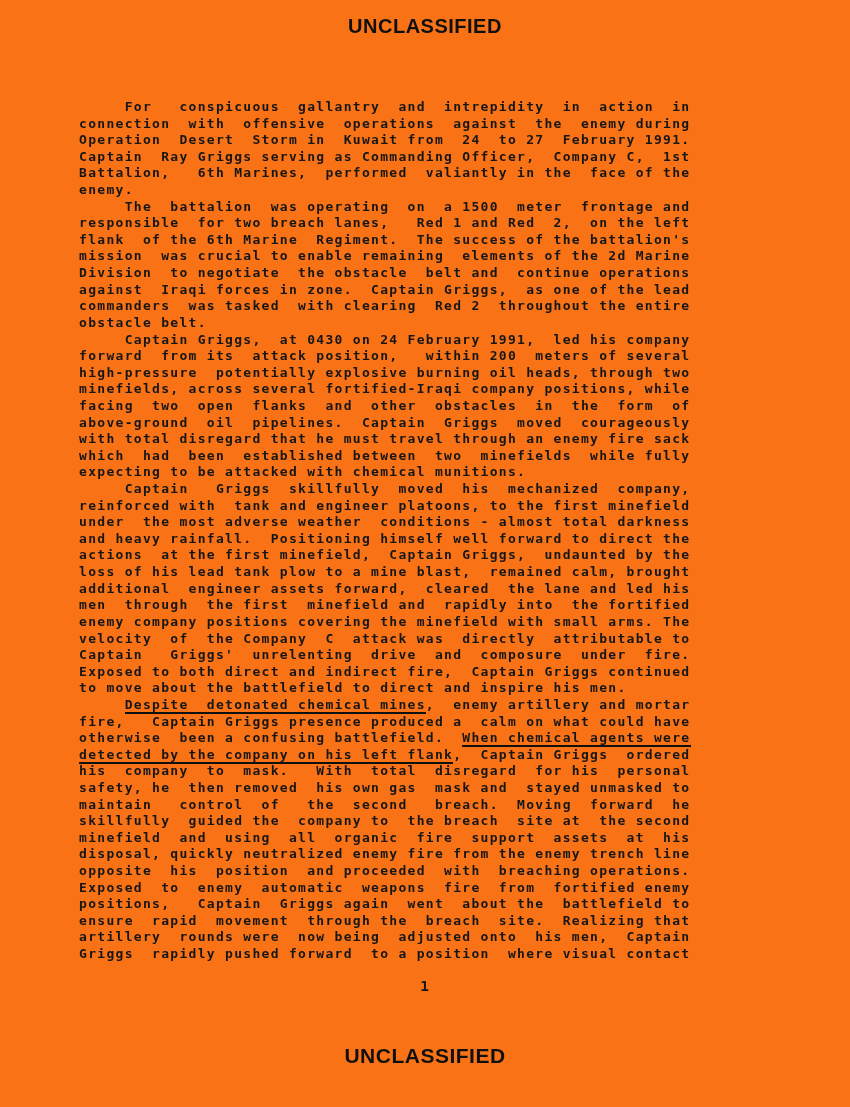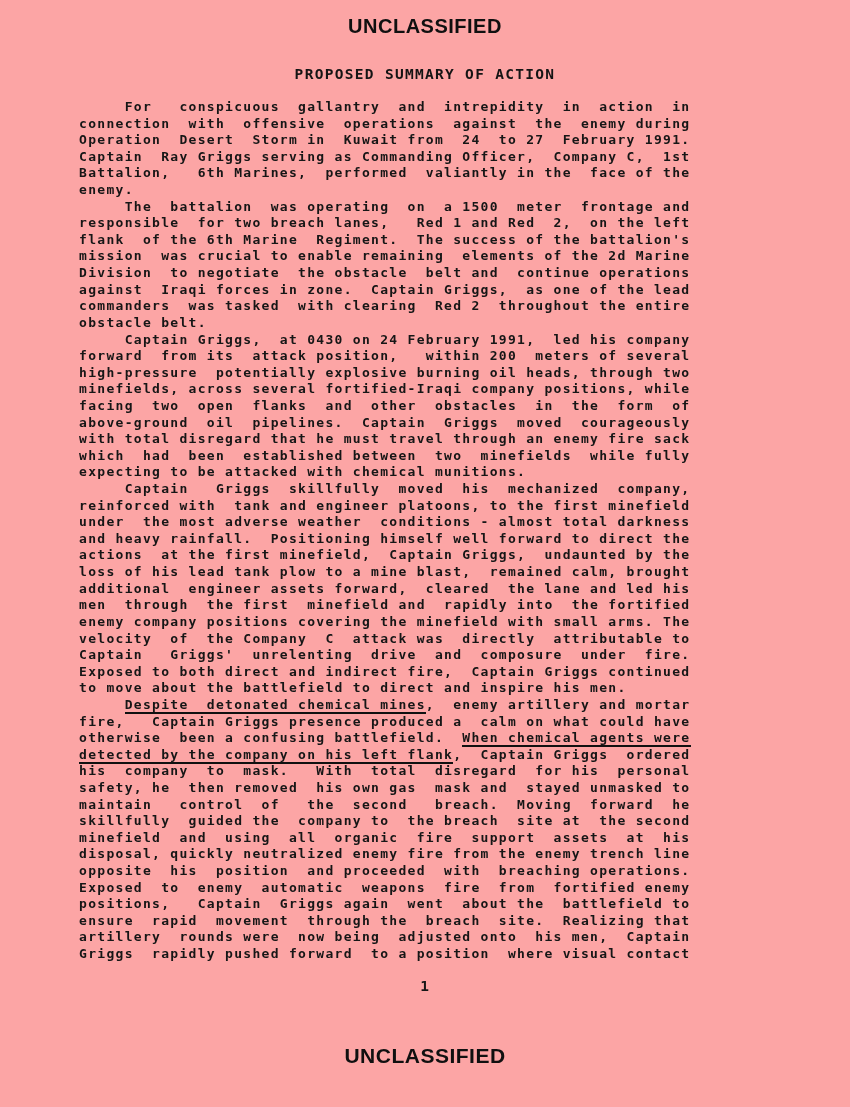--- a/index.html
+++ b/index.html
@@ -4,21 +4,21 @@
 <style>
   html, body {
     margin: 0;
     padding: 0;
     background: #e8e8e8;
   }
   .page {
     position: relative;
     width: 850px;
     height: 1107px;
-    background: #fca5a5;
+    background: #f97316;
     color: #161616;
     overflow: hidden;
   }
   .classification {
     position: absolute;
     left: 0;
     width: 100%;
     text-align: center;
     font-family: "Liberation Sans", sans-serif;
     font-weight: 700;
@@ -69,20 +69,19 @@
     letter-spacing: 1px;
     color: #161616;
   }
 </style>
 </head>
 <body>
 
 <div class="page">
   <div class="classification top">UNCLASSIFIED</div>
 
-  <div class="doc-title">PROPOSED SUMMARY OF ACTION</div>
 
   <div class="doc-body" id="doc-body"><div class="paragraph"><div class="line"><span>     For   conspicuous  gallantry  and  intrepidity  in  action  in</span></div><div class="line"><span>connection  with  offensive  operations  against  the  enemy during</span></div><div class="line"><span>Operation  Desert  Storm in  Kuwait from  24  to 27  February 1991.</span></div><div class="line"><span>Captain  Ray Griggs serving as Commanding Officer,  Company C,  1st</span></div><div class="line"><span>Battalion,   6th Marines,  performed  valiantly in the  face of the</span></div><div class="line"><span>enemy.</span></div></div><div class="paragraph"><div class="line"><span>     The  battalion  was operating  on  a 1500  meter  frontage and</span></div><div class="line"><span>responsible  for two breach lanes,   Red 1 and Red  2,  on the left</span></div><div class="line"><span>flank  of the 6th Marine  Regiment.  The success of the battalion's</span></div><div class="line"><span>mission  was crucial to enable remaining  elements of the 2d Marine</span></div><div class="line"><span>Division  to negotiate  the obstacle  belt and  continue operations</span></div><div class="line"><span>against  Iraqi forces in zone.  Captain Griggs,  as one of the lead</span></div><div class="line"><span>commanders  was tasked  with clearing  Red 2  throughout the entire</span></div><div class="line"><span>obstacle belt.</span></div></div><div class="paragraph"><div class="line"><span>     Captain Griggs,  at 0430 on 24 February 1991,  led his company</span></div><div class="line"><span>forward  from its  attack position,   within 200  meters of several</span></div><div class="line"><span>high-pressure  potentially explosive burning oil heads, through two</span></div><div class="line"><span>minefields, across several fortified-Iraqi company positions, while</span></div><div class="line"><span>facing  two  open  flanks  and  other  obstacles  in  the  form  of</span></div><div class="line"><span>above-ground  oil  pipelines.  Captain  Griggs  moved  courageously</span></div><div class="line"><span>with total disregard that he must travel through an enemy fire sack</span></div><div class="line"><span>which  had  been  established between  two  minefields  while fully</span></div><div class="line"><span>expecting to be attacked with chemical munitions.</span></div></div><div class="paragraph"><div class="line"><span>     Captain   Griggs  skillfully  moved  his  mechanized  company,</span></div><div class="line"><span>reinforced with  tank and engineer platoons, to the first minefield</span></div><div class="line"><span>under  the most adverse weather  conditions - almost total darkness</span></div><div class="line"><span>and heavy rainfall.  Positioning himself well forward to direct the</span></div><div class="line"><span>actions  at the first minefield,  Captain Griggs,  undaunted by the</span></div><div class="line"><span>loss of his lead tank plow to a mine blast,  remained calm, brought</span></div><div class="line"><span>additional  engineer assets forward,  cleared  the lane and led his</span></div><div class="line"><span>men  through  the first  minefield and  rapidly into  the fortified</span></div><div class="line"><span>enemy company positions covering the minefield with small arms. The</span></div><div class="line"><span>velocity  of  the Company  C  attack was  directly  attributable to</span></div><div class="line"><span>Captain   Griggs'  unrelenting  drive  and  composure  under  fire.</span></div><div class="line"><span>Exposed to both direct and indirect fire,  Captain Griggs continued</span></div><div class="line"><span>to move about the battlefield to direct and inspire his men.</span></div></div><div class="paragraph"><div class="line"><span>     </span><span class="underline">Despite  detonated chemical mines</span><span>,  enemy artillery and mortar</span></div><div class="line"><span>fire,   Captain Griggs presence produced a  calm on what could have</span></div><div class="line"><span>otherwise  been a confusing battlefield.  </span><span class="underline">When chemical agents were</span></div><div class="line"><span class="underline">detected by the company on his left flank</span><span>,  Captain Griggs  ordered</span></div><div class="line"><span>his  company  to  mask.   With  total  disregard  for his  personal</span></div><div class="line"><span>safety, he  then removed  his own gas  mask and  stayed unmasked to</span></div><div class="line"><span>maintain   control  of   the  second   breach.  Moving  forward  he</span></div><div class="line"><span>skillfully  guided the  company to  the breach  site at  the second</span></div><div class="line"><span>minefield  and  using  all  organic  fire  support  assets  at  his</span></div><div class="line"><span>disposal, quickly neutralized enemy fire from the enemy trench line</span></div><div class="line"><span>opposite  his  position  and proceeded  with  breaching operations.</span></div><div class="line"><span>Exposed  to  enemy  automatic  weapons  fire  from  fortified enemy</span></div><div class="line"><span>positions,   Captain  Griggs again  went  about the  battlefield to</span></div><div class="line"><span>ensure  rapid  movement  through the  breach  site.  Realizing that</span></div><div class="line"><span>artillery  rounds were  now being  adjusted onto  his men,  Captain</span></div><div class="line"><span>Griggs  rapidly pushed forward  to a position  where visual contact</span></div></div></div>
 
   <div class="page-number">1</div>
 
   <div class="classification bottom">UNCLASSIFIED</div>
 </div>
 
 </body></html>

